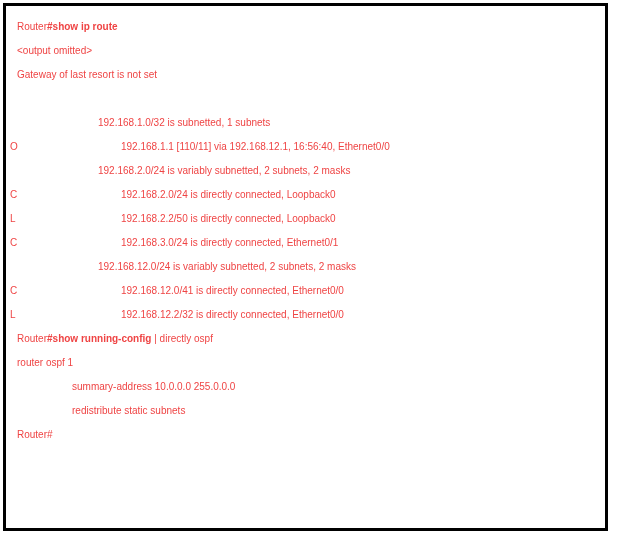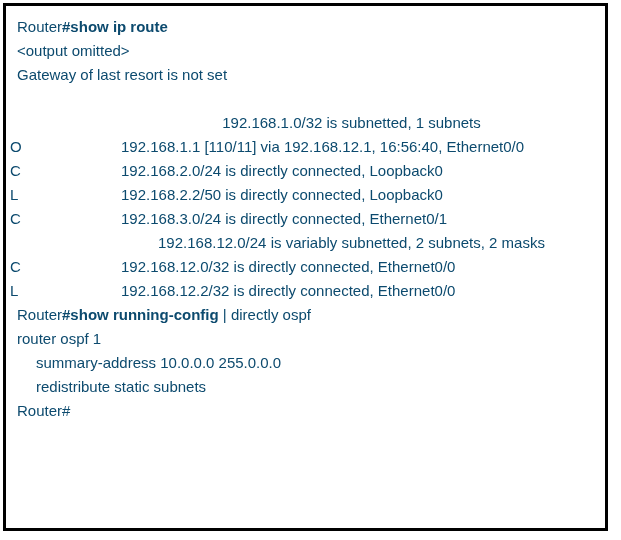--- a/index.html
+++ b/index.html
@@ -34,39 +34,39 @@
     box-sizing: border-box;
     overflow: hidden;
   }
 
   .terminal-body {
     padding: 9px 0 0 0;
   }
 
   .cli-line {
     font-family: "Liberation Sans", sans-serif;
-    font-size: 15px;
+    font-size: 10px;
     line-height: 24px;
     height: 24px;
-    color: #0c4a6e;
+    color: #ef4444;
     white-space: pre;
     letter-spacing: 0;
   }
 
   
   
   .ind-prompt   { padding-left: 11px; }
   
   .ind-code     { padding-left: 4px; }
   
-  .ind-header   { padding-left: 92px; text-align: center; }
+  .ind-header   { padding-left: 92px; }
   
   .code-letter  { display: inline-block; width: 111px; }
   
-  .ind-config   { padding-left: 30px; }
+  .ind-config   { padding-left: 18px; margin-left: 48px; }
 
   .blank-line {
     height: 24px;
     line-height: 24px;
   }
 
   .bold { font-weight: bold; }
 </style>
 </head>
 <body>
@@ -79,25 +79,26 @@
 
       <div class="cli-line ind-prompt">&lt;output omitted&gt;</div>
 
       <div class="cli-line ind-prompt">Gateway of last resort is not set</div>
 
       <div class="cli-line blank-line">&nbsp;</div>
 
       <div id="route-table">
           <div class="cli-line ind-header">192.168.1.0/32 is subnetted, 1 subnets</div>
           <div class="cli-line ind-code"><span class="code-letter">O</span><span>192.168.1.1 [110/11] via 192.168.12.1, 16:56:40, Ethernet0/0</span></div>
+          <div class="cli-line ind-header">192.168.2.0/24 is variably subnetted, 2 subnets, 2 masks</div>
           <div class="cli-line ind-code"><span class="code-letter">C</span><span>192.168.2.0/24 is directly connected, Loopback0</span></div>
           <div class="cli-line ind-code"><span class="code-letter">L</span><span>192.168.2.2/50 is directly connected, Loopback0</span></div>
           <div class="cli-line ind-code"><span class="code-letter">C</span><span>192.168.3.0/24 is directly connected, Ethernet0/1</span></div>
           <div class="cli-line ind-header">192.168.12.0/24 is variably subnetted, 2 subnets, 2 masks</div>
-          <div class="cli-line ind-code"><span class="code-letter">C</span><span>192.168.12.0/32 is directly connected, Ethernet0/0</span></div>
+          <div class="cli-line ind-code"><span class="code-letter">C</span><span>192.168.12.0/41 is directly connected, Ethernet0/0</span></div>
           <div class="cli-line ind-code"><span class="code-letter">L</span><span>192.168.12.2/32 is directly connected, Ethernet0/0</span></div>
         </div>
 
       <div class="cli-line ind-prompt"><span>Router</span><span class="bold">#show running-config</span><span> | directly ospf</span></div>
 
       <div class="cli-line ind-prompt">router ospf 1</div>
 
       <div id="config-lines">
           <div class="cli-line ind-config">summary-address 10.0.0.0 255.0.0.0</div>
           <div class="cli-line ind-config">redistribute static subnets</div>

